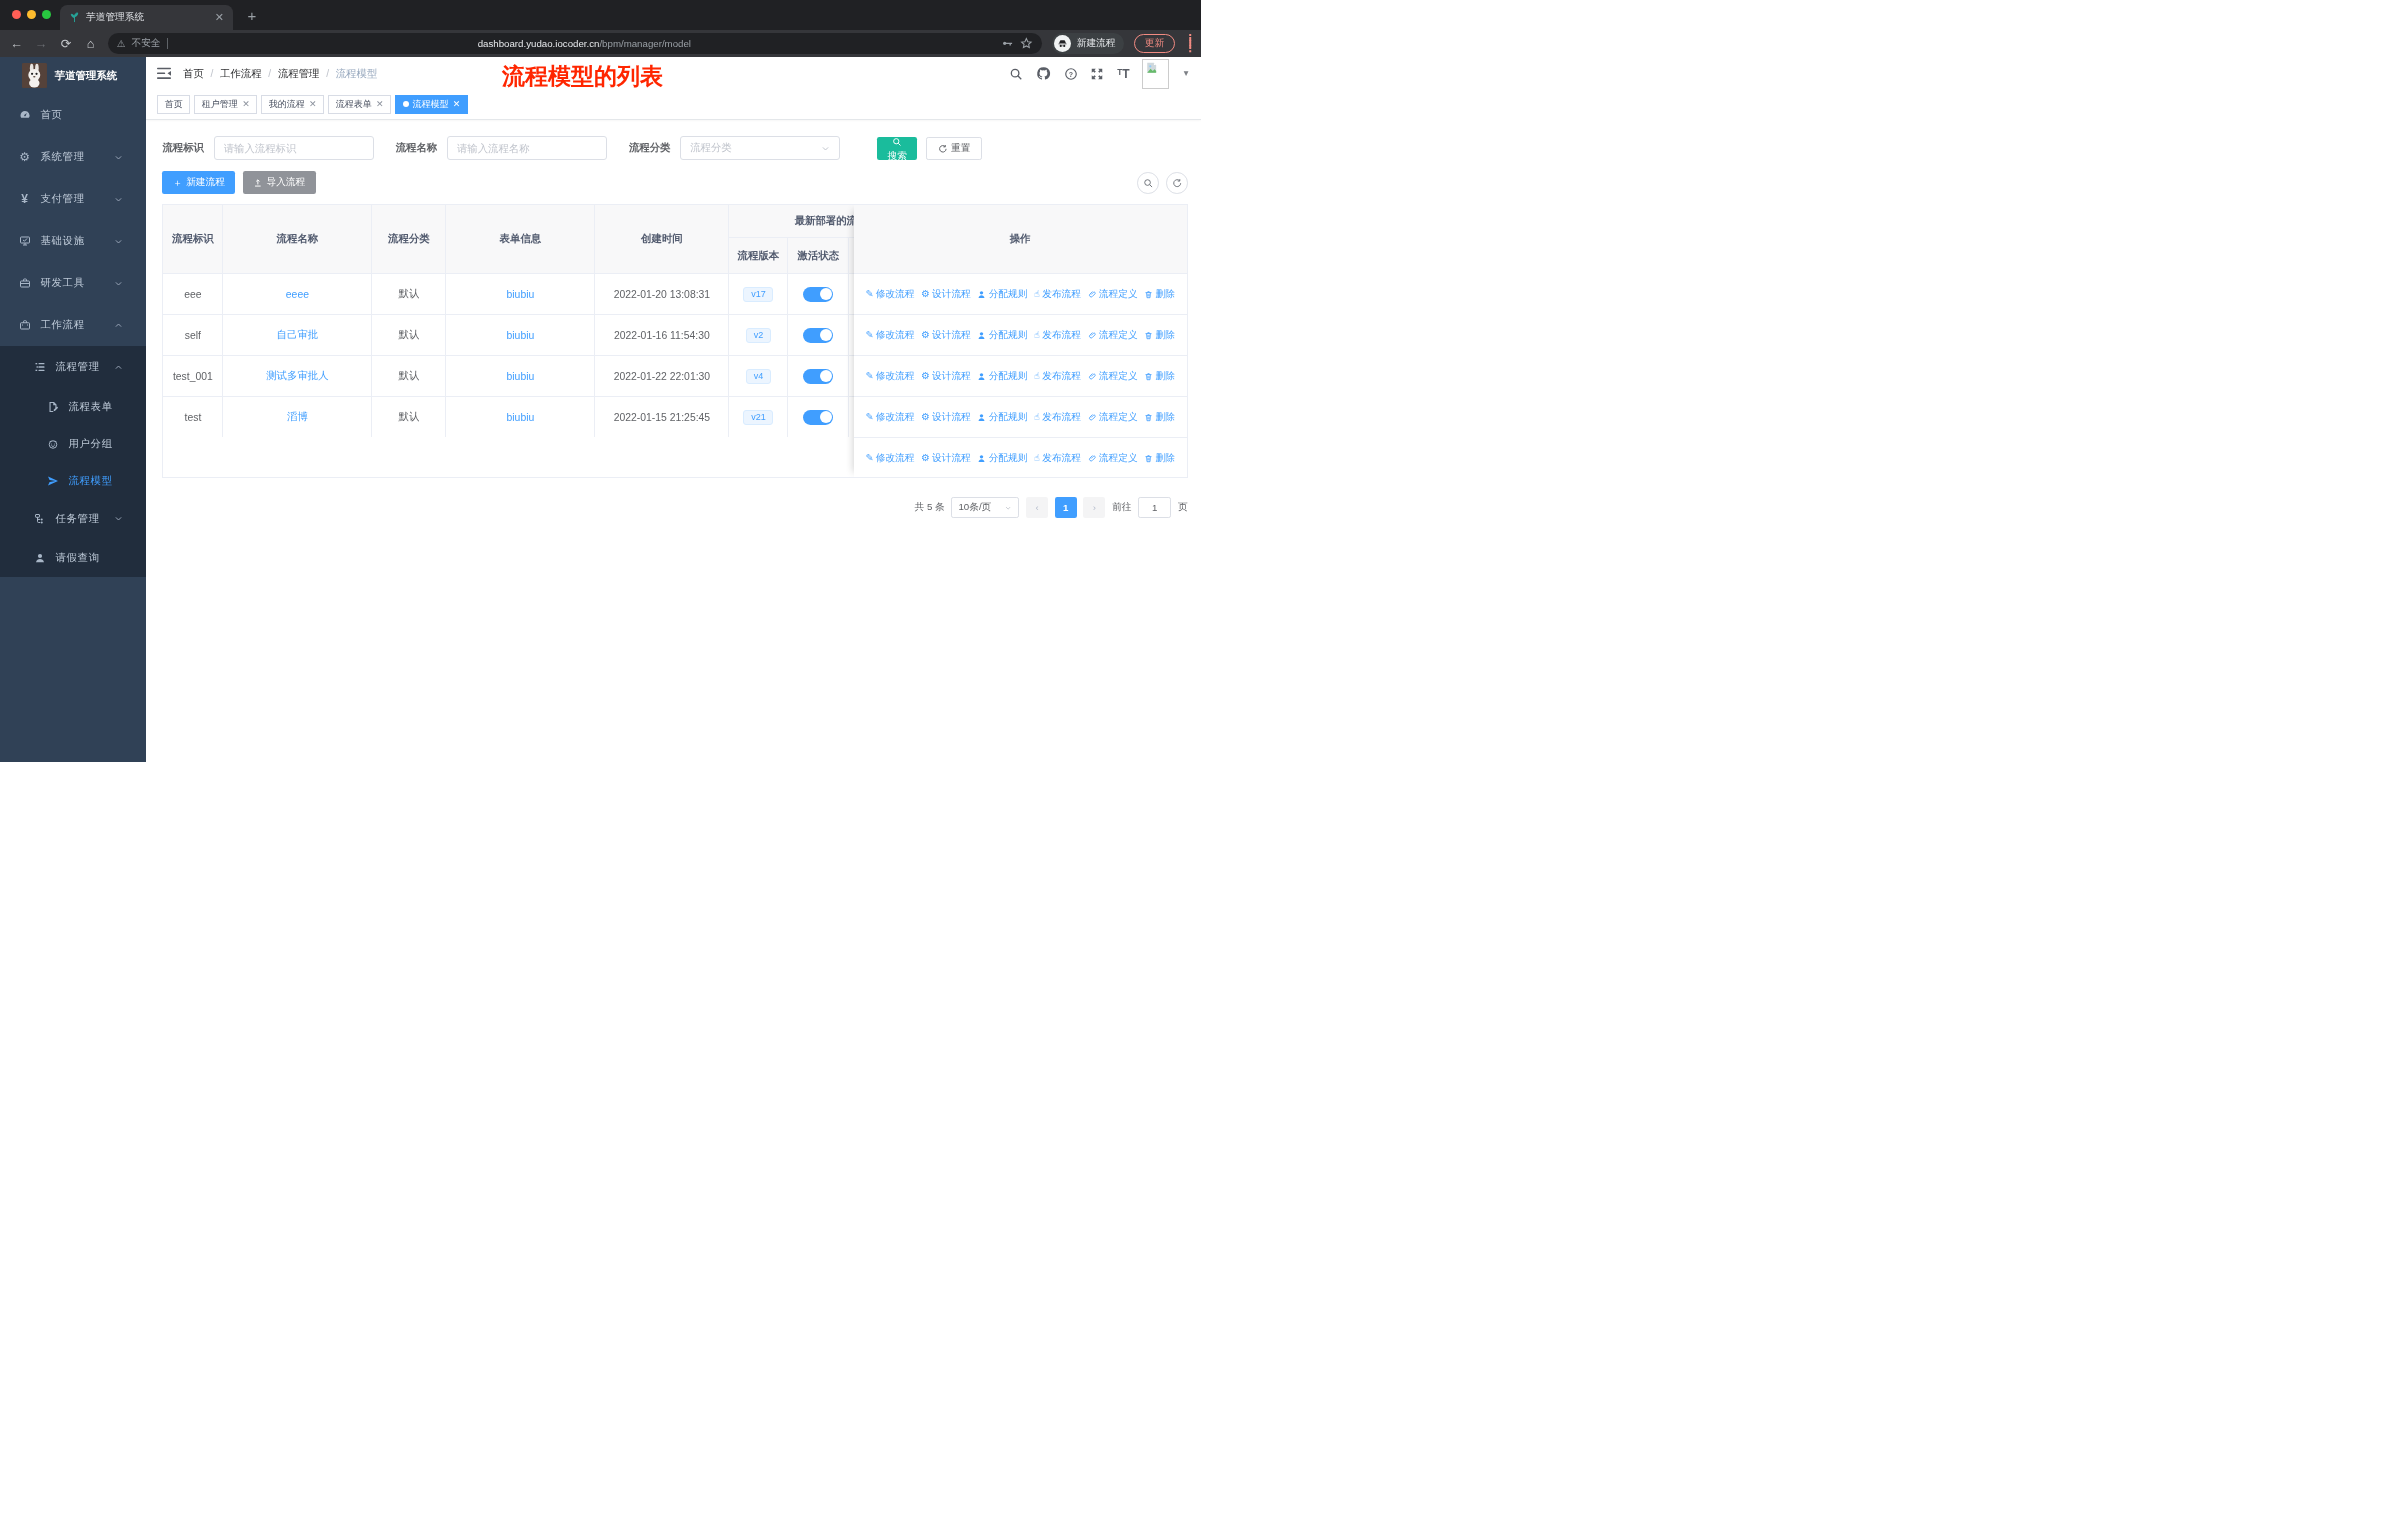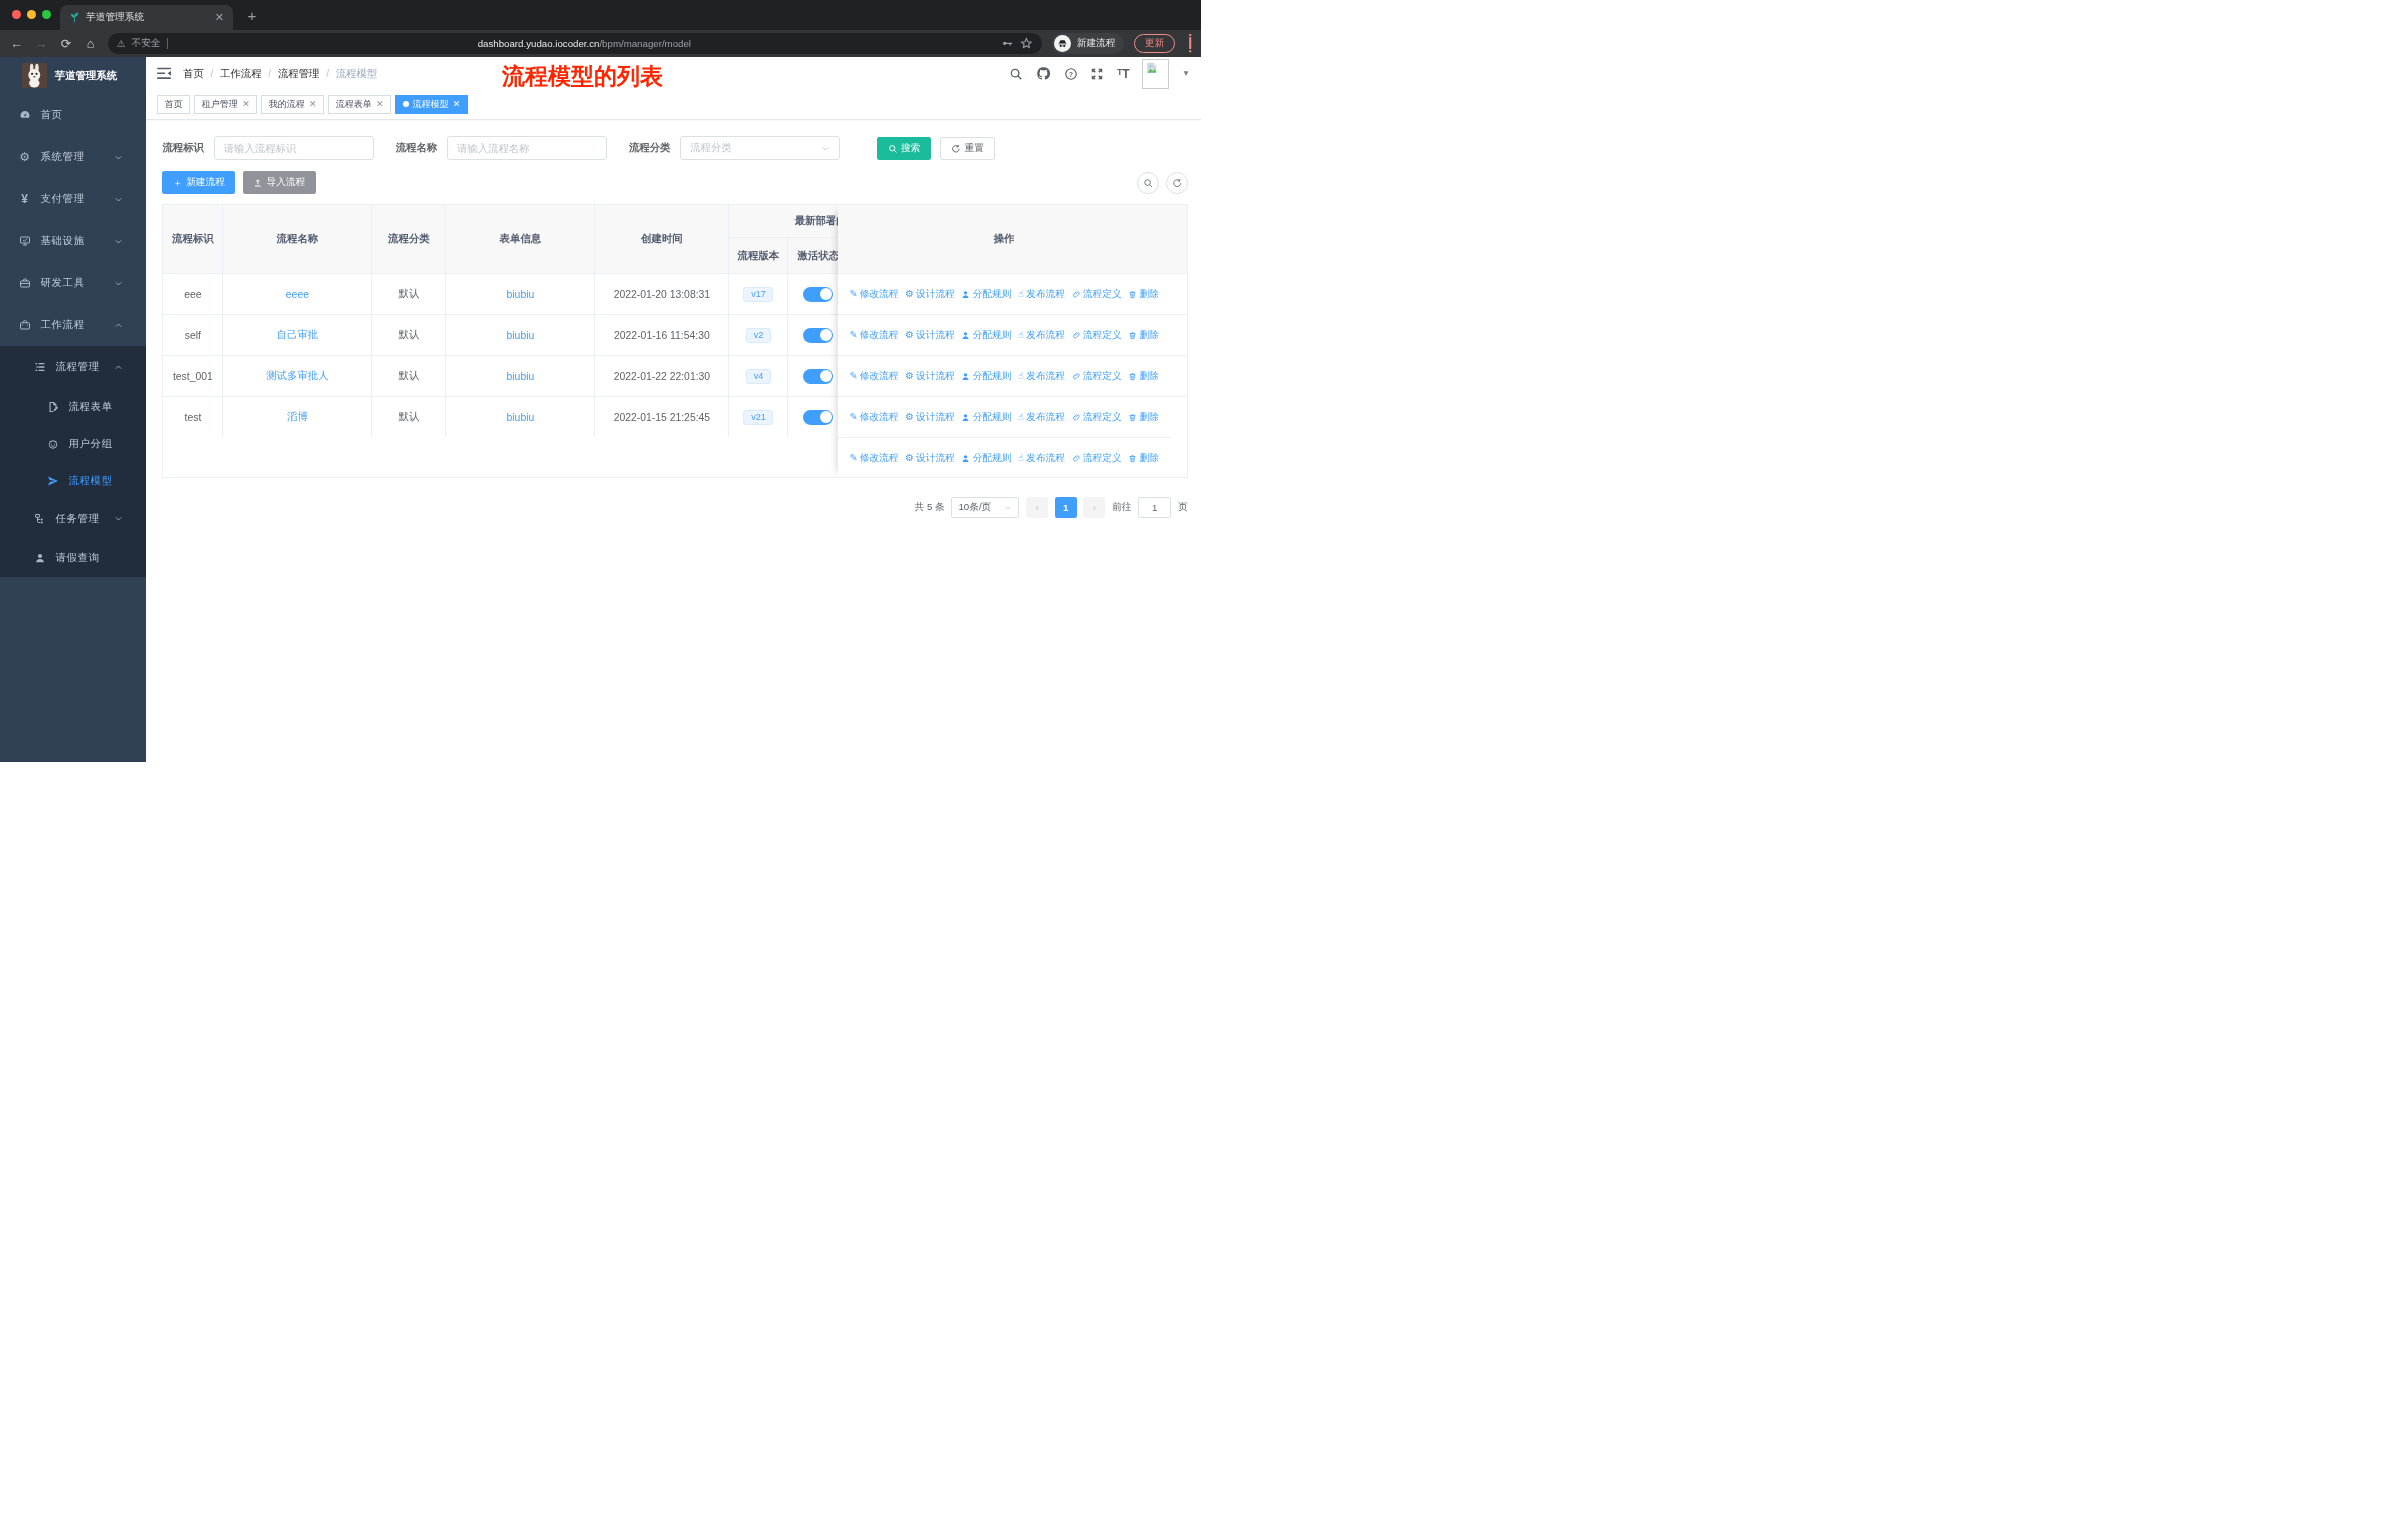--- a/index.html
+++ b/index.html
@@ -79,21 +79,21 @@
   .s-label { font-size:10.4px; font-weight:600; color:#606266; margin-right:9.7px; white-space:nowrap; }
   .s-input { width:160px; height:24px; border:0.7px solid #dcdfe6; border-radius:3px; padding:0 9px;
     font-size:10.4px; color:#606266; font-family:inherit; }
   .s-input::placeholder { color:#c0c4cc; }
   .s-group { display:flex; align-items:center; margin-right:22px; }
   .s-select { width:160px; height:24px; border:0.7px solid #dcdfe6; border-radius:3px; padding:0 9px;
     font-size:10.4px; color:#c0c4cc; display:flex; align-items:center; justify-content:space-between; background:#fff; }
   .btn { height:23px; border:none; border-radius:2.2px; font-size:9.7px; display:inline-flex; align-items:center;
     gap:3.7px; padding:0 10.4px; cursor:pointer; font-family:inherit; white-space:nowrap; }
   .btn .ic { font-size:9.7px; }
-  .btn-search { color:#fff; margin-left:15px; }
+  .btn-search { color:#fff; margin-left:15px;flex-direction:column; }
   .btn-reset { background:#fff; border:0.7px solid #dcdfe6; color:#606266; margin-left:9px; }
   .btns-row { margin-top:11px; display:flex; align-items:center; }
   .btn-create { background:#409eff; color:#fff; }
   .btn-import { background:#909399; color:#fff; margin-left:7.4px; }
   .circle-btn { width:21.6px; height:21.6px; border-radius:50%; border:0.7px solid #dcdfe6; background:#fff;
     color:#6a6f76; display:flex; align-items:center; justify-content:center; margin-left:7.4px; }
   .spacer { flex:1; }
 
   
   .table-wrap { margin-top:9.7px; position:relative; border:0.7px solid #ebeef5; height:274px; overflow:hidden; font-size:10.4px; }
@@ -105,21 +105,21 @@
   .th-group-bot { flex:1; display:flex; }
   .th-group-bot .th { height:100%; }
   .t-body .tr { display:flex; height:41px; border-top:0.7px solid #ebeef5; background:#fff; }
   .td { display:flex; align-items:center; justify-content:center; border-right:0.7px solid #ebeef5;
     flex-shrink:0; color:#606266; overflow:hidden; white-space:nowrap; }
   a.tlink { color:#409eff; text-decoration:none; cursor:pointer; }
   .badge { background:#ecf5ff; border:0.7px solid #d9ecff; color:#409eff; border-radius:3px;
     font-size:9px; padding:1.5px 6.7px; }
   .switch { width:30px; height:15px; border-radius:7.4px; background:#409eff; position:relative; display:inline-block; cursor:pointer; }
   .switch .knob { position:absolute; right:1.5px; top:1.5px; width:12px; height:12px; border-radius:50%; background:#fff; }
-  .ops { position:absolute; top:0; right:16px; width:333px; height:100%; z-index:3; background:#fff;
+  .ops { position:absolute; top:0; right:0; width:333px; height:100%; z-index:3; background:#fff;
     box-shadow:-6px 0 7.4px -4.5px rgba(0,0,0,.18); }
   .ops-header { height:68px; background:#f8f8f9; display:flex; align-items:center; justify-content:center;
     color:#515a6e; font-weight:bold; }
   .ops-row { height:41px; border-top:0.7px solid #ebeef5; display:flex; align-items:center; justify-content:center;
     gap:6.7px; padding:0 3px; }
   .act { color:#409eff; font-size:9.7px; display:inline-flex; align-items:center; gap:2.2px; cursor:pointer; white-space:nowrap; }
   .act .ic { font-size:9.7px; }
 
   
   .pagination { margin-top:19.4px; display:flex; justify-content:flex-end; align-items:center; gap:6.7px;

